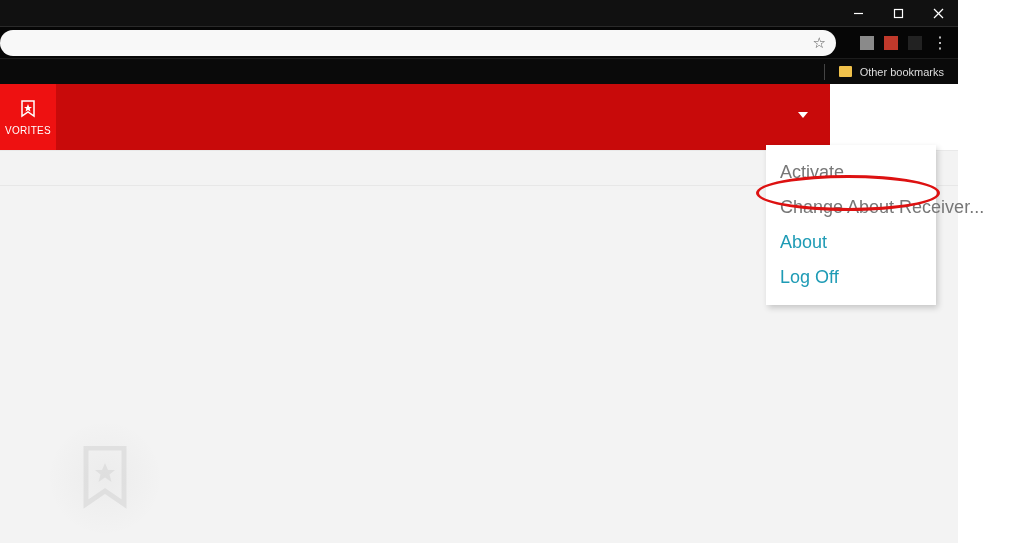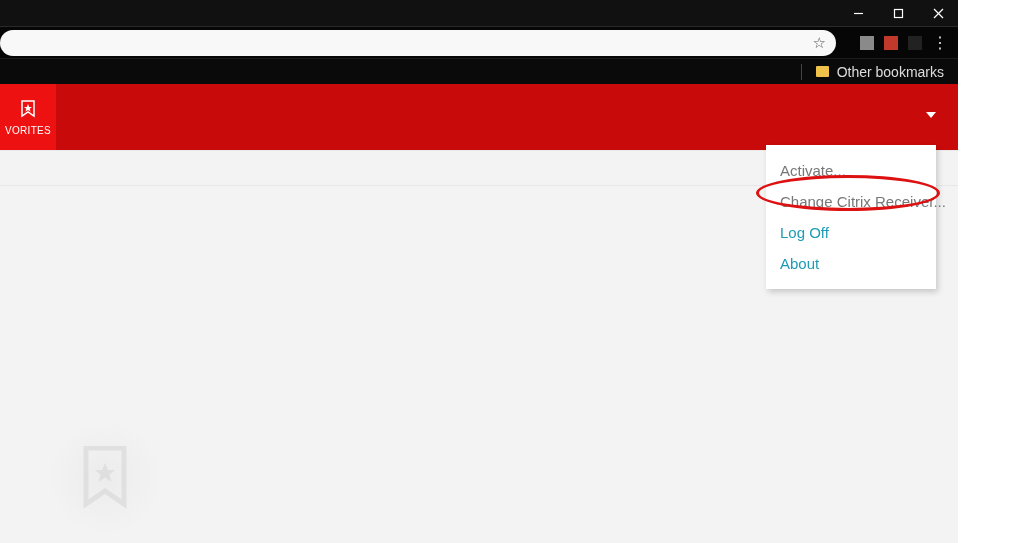--- a/index.html
+++ b/index.html
@@ -78,29 +78,29 @@
       gap: 8px;
       border-top: 1px solid #1c1c1c;
       width: 958px;
     }
     .bookmarks-bar .folder {
       width: 13px; height: 11px; background: #f0c14b; border-radius: 1px;
     }
     .bookmarks-bar .sep {
       width: 1px; height: 16px; background: #444; margin-right: 6px;
     }
-    .bookmarks-bar span.txt { color: #ddd; font-size: 14px; }
+    .bookmarks-bar span.txt { color: #ddd; font-size: 11px; }
 
     
     .citrix-header {
       height: 66px;
       background: #c80a0a;
       display: flex;
       position: relative;
-      width: 958px;
+      width: 830px;
     }
     .nav-item {
       width: 80px;
       display: flex;
       flex-direction: column;
       align-items: center;
       justify-content: center;
       gap: 6px;
       color: #fff;
     }
@@ -126,21 +126,21 @@
       position: absolute;
       top: 145px;
       left: 766px;
       width: 170px;
       background: #fff;
       box-shadow: 2px 3px 6px rgba(0,0,0,0.18);
       padding: 10px 0;
     }
     .dropdown .item {
       padding: 7px 14px;
-      font-size: 15px;
+      font-size: 18px;
       color: #777;
       white-space: nowrap;
       cursor: pointer;
     }
     .dropdown .item.link { color: #1e9bb5; }
 
     
     .annot-oval {
       position: absolute;
       top: 175px;
@@ -249,18 +249,18 @@
   <div class="fav-ghost">
     <svg width="54" height="64">
       <path d="M8 2 h38 v56 l-19 -13 l-19 13 z" fill="none" stroke="#d4d4d4" stroke-width="5"></path>
       <polygon points="27,17 30,24 37,24 31.5,28.5 33.5,36 27,31.5 20.5,36 22.5,28.5 17,24 24,24" fill="#d4d4d4"></polygon>
     </svg>
   </div>
 </div>
 
 <div class="dropdown">
   <div class="item">Activate...</div>
-  <div class="item">Change Citrix Receiver...</div>
+  <div class="item">Change About Receiver...</div>
+  <div class="item link">About</div>
   <div class="item link">Log Off</div>
-  <div class="item link">About</div>
 </div>
 
 <div class="annot-oval"></div>
 
 </body></html>

